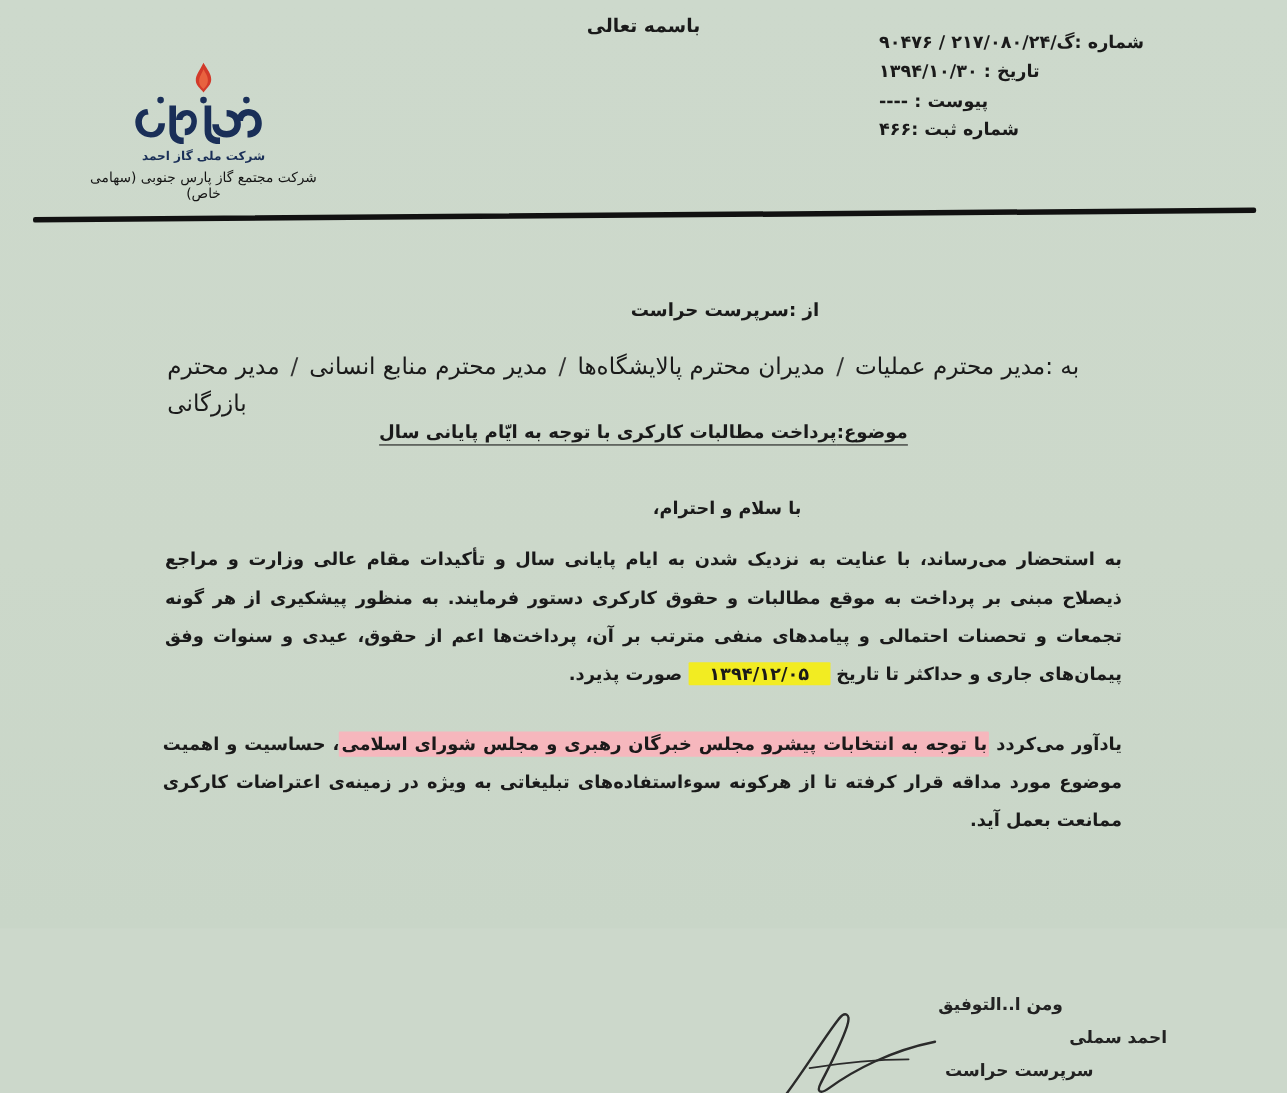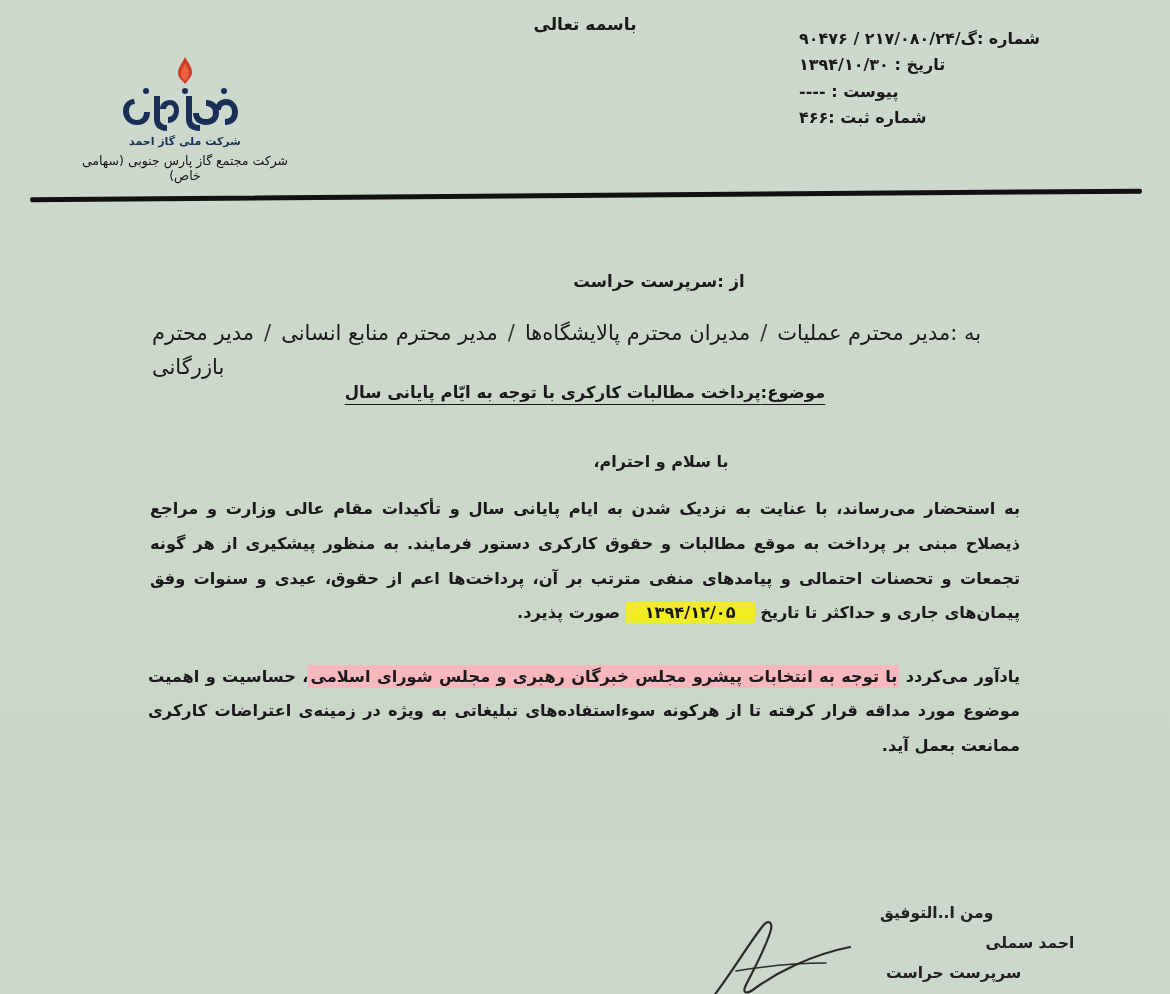--- a/index.html
+++ b/index.html
@@ -173,21 +173,21 @@
   .hl-pink {
     background: #f6b7bd;
     padding: 2px 2px;
     border-radius: 1px;
   }
 
   
   .sign {
     position: absolute;
     top: 898px;
-    left: 640px;
+    left: 613px;
     right: 0;
     text-align: left;
     direction: rtl;
   }
   .sign div {
     font-size: 15.5px;
     font-weight: bold;
     line-height: 1.95;
     letter-spacing: 1.6px;
     color: #222;

